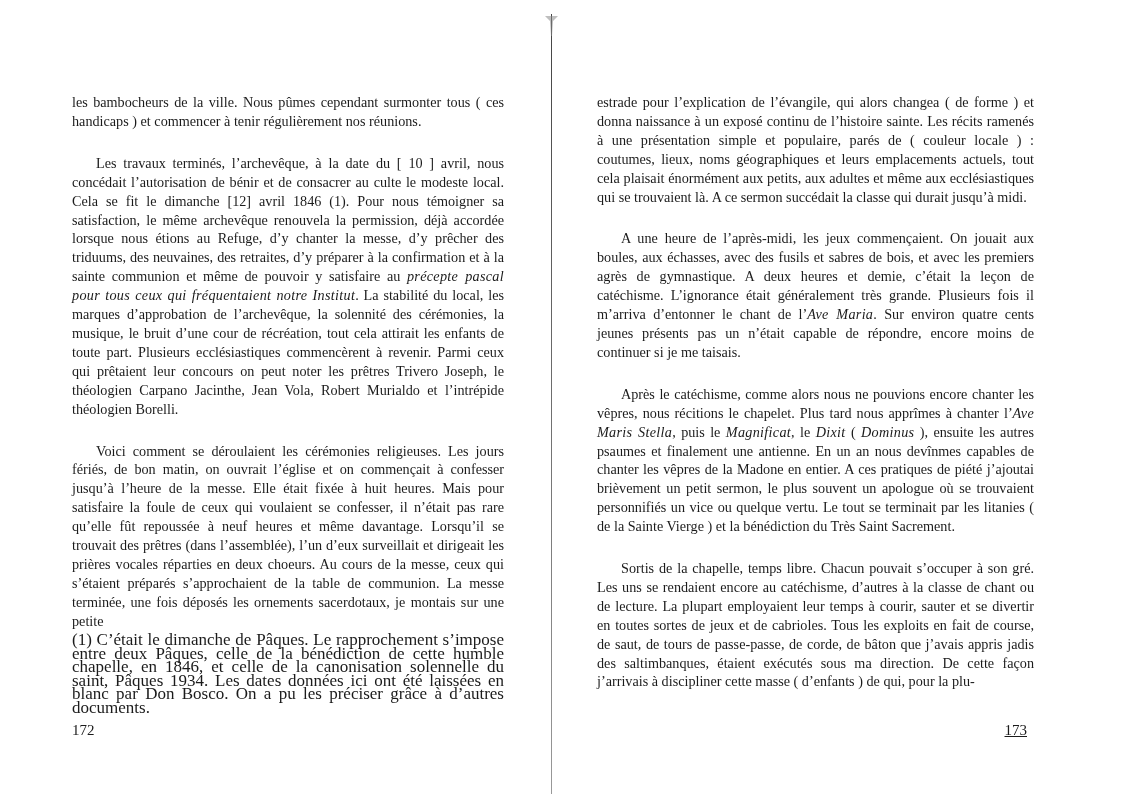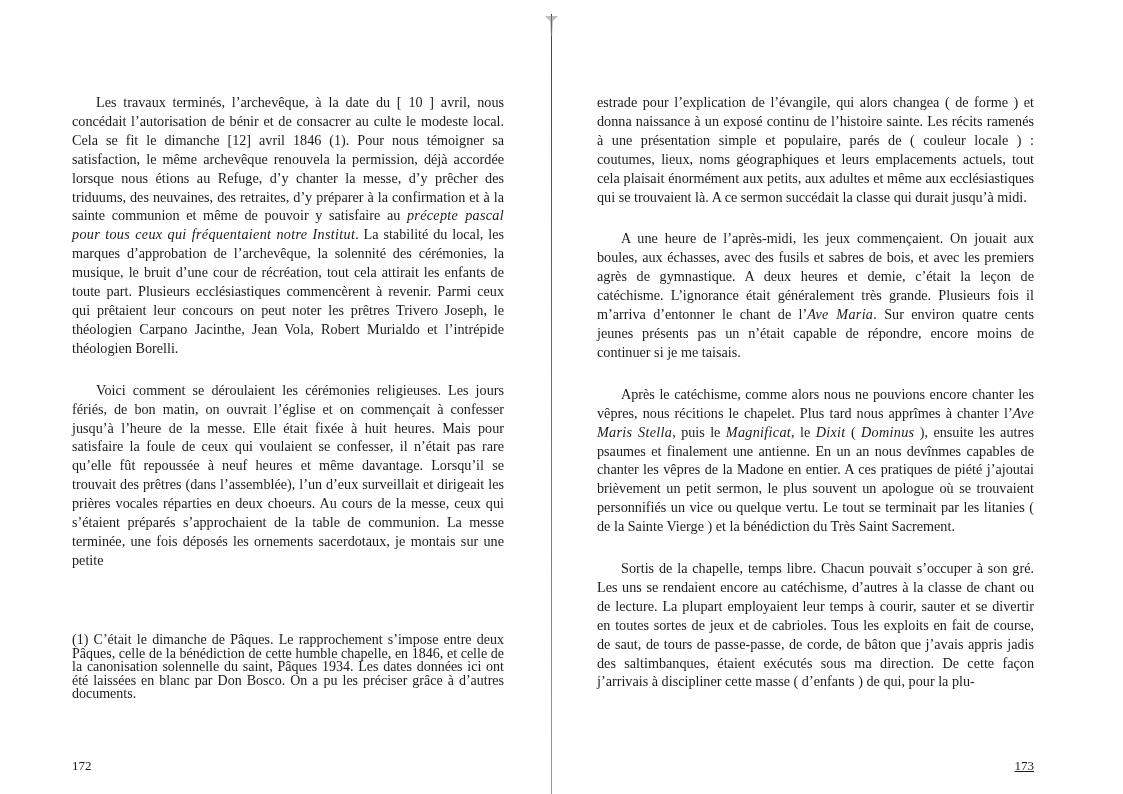--- a/index.html
+++ b/index.html
@@ -10,38 +10,39 @@
   .page { position: absolute; top: 0; }
   .page-left { left: 72px; width: 432px; }
   .page-right { left: 597px; width: 437px; }
   .text { position: absolute; top: 93px; left: 0; width: 100%; font-size: 14.2px; line-height: 18.9px; text-align: justify; hyphens: none; }
   .text p { margin: 0; }
   .text p + p { margin-top: 23px; }
   .text p.indent { text-indent: 24px; }
   em { font-style: italic; letter-spacing: 0.3px; }
   .footnote {
     position: absolute; top: 633px; left: 0; width: 100%;
-    font-size: 14px; line-height: 13.6px; text-align: justify;
+    font-size: 17px; line-height: 13.6px; text-align: justify;
   }
-  .folio { position: absolute; top: 722px; font-size: 13px; margin-top: 36px; }
+  .folio { position: absolute; top: 722px; font-size: 15px; }
   .page-left .folio { left: 0; }
-  .page-right .folio { right: 0; text-decoration: underline; }
+  .page-right .folio { right: 7px; text-decoration: underline; }
   .gutter {
     position: absolute; left: 551px; top: 14px; width: 1px; height: 780px;
     background: linear-gradient(to bottom, #444 0%, #666 40%, #999 100%);
   }
   .gutter-mark {
     position: absolute; left: 543px; top: 14px; width: 17px; height: 22px;
   }
 </style>
 </head>
 <body>
 
 <div class="page page-left">
   <div class="text">
+      <p>les bambocheurs de la ville. Nous pûmes cependant surmonter tous ( ces handicaps ) et commencer à tenir régulièrement nos réunions.</p>
       <p class="indent">Les travaux terminés, l’archevêque, à la date du [ 10 ] avril, nous concédait l’autorisation de bénir et de consacrer au culte le modeste local. Cela se fit le dimanche [12] avril 1846 (1). Pour nous témoigner sa satisfaction, le même archevêque renouvela la permission, déjà accordée lorsque nous étions au Refuge, d’y chanter la messe, d’y prêcher des triduums, des neuvaines, des retraites, d’y préparer à la confirmation et à la sainte communion et même de pouvoir y satisfaire au <em>précepte pascal pour tous ceux qui fréquentaient notre Institut</em>. La stabilité du local, les marques d’approbation de l’archevêque, la solennité des cérémonies, la musique, le bruit d’une cour de récréation, tout cela attirait les enfants de toute part. Plusieurs ecclésiastiques commencèrent à revenir. Parmi ceux qui prêtaient leur concours on peut noter les prêtres Trivero Joseph, le théologien Carpano Jacinthe, Jean Vola, Robert Murialdo et l’intrépide théologien Borelli.</p>
       <p class="indent">Voici comment se déroulaient les cérémonies religieuses. Les jours fériés, de bon matin, on ouvrait l’église et on commençait à confesser jusqu’à l’heure de la messe. Elle était fixée à huit heures. Mais pour satisfaire la foule de ceux qui voulaient se confesser, il n’était pas rare qu’elle fût repoussée à neuf heures et même davantage. Lorsqu’il se trouvait des prêtres (dans l’assemblée), l’un d’eux surveillait et dirigeait les prières vocales réparties en deux choeurs. Au cours de la messe, ceux qui s’étaient préparés s’approchaient de la table de communion. La messe terminée, une fois déposés les ornements sacerdotaux, je montais sur une petite</p>
     </div>
   <div class="footnote">(1) C’était le dimanche de Pâques. Le rapprochement s’impose entre deux Pâques, celle de la bénédiction de cette humble chapelle, en 1846, et celle de la canonisation solennelle du saint, Pâques 1934. Les dates données ici ont été laissées en blanc par Don Bosco. On a pu les préciser grâce à d’autres documents.</div>
   <div class="folio">172</div>
 </div>
 
 <div class="gutter"></div>
 <svg class="gutter-mark" viewBox="0 0 17 22">
   <path d="M2 2 L15 2 L10 7 L9 22 L8 22 L7 7 Z" fill="#888" opacity="0.55"></path>

